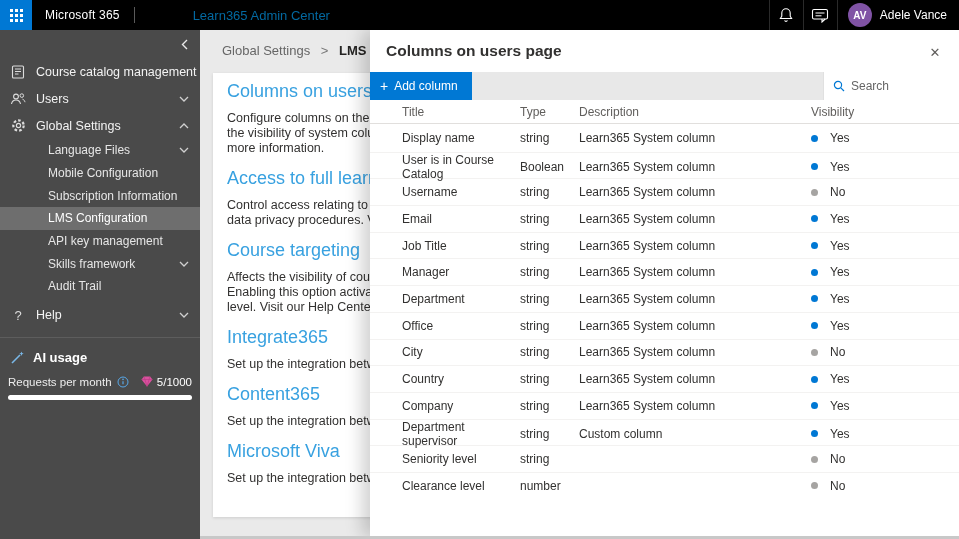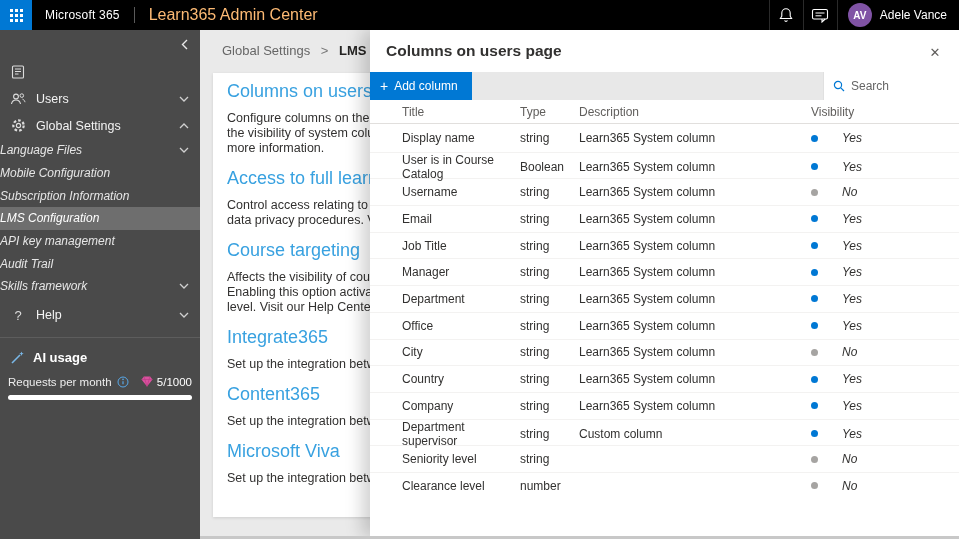--- a/index.html
+++ b/index.html
@@ -7,34 +7,34 @@
   body { font-family:"Liberation Sans","DejaVu Sans",sans-serif; background:#eaeaea; }
   .app { position:relative; width:959px; height:539px; overflow:hidden; }
 
   
   .topbar { position:absolute; left:0; top:0; width:959px; height:30px; background:#000; display:flex; align-items:center; z-index:50; }
   .waffle-tile { width:32px; height:30px; background:#0078d4; display:flex; align-items:center; justify-content:center; cursor:pointer; }
   .waffle { display:grid; grid-template-columns:repeat(3,3px); grid-template-rows:repeat(3,3px); gap:2px; }
   .waffle i { background:#fff; width:3px; height:3px; }
   .tb-product { color:#fff; font-size:12px; margin-left:13px; letter-spacing:.2px; }
   .tb-sep { width:1px; height:16px; background:#5a5a5a; margin:0 14px; }
-  .tb-app { color:#fdba74; font-size:16px; }
+  .tb-app { color:#0369a1; font-size:13px;margin-left:44px; }
   .tb-right { margin-left:auto; display:flex; align-items:center; height:100%;border-radius:9px; }
   .tb-iconbtn { width:34px; height:30px; display:flex; align-items:center; justify-content:center; cursor:pointer; border-left:1px solid #2a2a2a; }
   .avatar-cell { display:flex; align-items:center; gap:8px; padding:0 12px 0 10px; height:100%; border-left:1px solid #2a2a2a; cursor:pointer; }
   .avatar { width:24px; height:24px; border-radius:50%; background:#8053a5; color:#fff; font-size:10px; font-weight:bold; display:flex; align-items:center; justify-content:center; }
   .tb-user { color:#fff; font-size:12px; }
 
   
   .sidebar { position:absolute; left:0; top:30px; width:200px; height:509px; background:#4a4a4a; z-index:40; color:#f0f0f0; }
   .collapse-row { height:28px; display:flex; align-items:center; justify-content:flex-end; padding-right:12px; }
   .side-item { position:relative; height:27px; display:flex; align-items:center; padding-left:10px; font-size:12.5px; color:#f3f3f3; cursor:pointer; }
   .side-item .ic { width:16px; height:16px; display:flex; align-items:center; justify-content:center; color:#dcdcdc; }
   .side-item .lbl { margin-left:10px; white-space:nowrap; }
-  .side-sub { position:relative; height:22.7px; display:flex; align-items:center; font-size:12px; color:#e6e6e6; cursor:pointer;font-style:italic; }
+  .side-sub { position:relative; height:22.7px; display:flex; align-items:center; padding-left:48px; font-size:12px; color:#e6e6e6; cursor:pointer; }
   .side-sub.selected { background:#6e6e6e; color:#fff; }
   .chev-r { position:absolute; right:11px; color:#d0d0d0; display:flex; }
   .help-q { font-size:13px; color:#dcdcdc; width:16px; text-align:center; }
   .ai-block { border-top:1px solid #5d5d5d; margin-top:8px; padding:8px 8px 0 8px; }
   .ai-title-row { display:flex; align-items:center; gap:8px; padding-left:2px; height:24px; }
   .ai-title { font-size:13px; font-weight:bold; color:#fff; }
   .req-row { display:flex; align-items:center; margin-top:6px; font-size:11.5px; color:#ededed; }
   .req-label { display:flex; align-items:center; gap:5px; }
   .req-right { margin-left:auto; display:flex; gap:4px; color:#fff; }
   .progress-track { margin-top:7px; height:5px; background:#fff; border-radius:3px; width:184px; }
@@ -58,21 +58,21 @@
   .add-plus { font-size:14px; line-height:1; }
   .tb-fill { flex:1; }
   .searchbox { width:136px; height:28px; background:#fff; display:flex; align-items:center; gap:6px; padding-left:9px; border-left:1px solid #e0e0e0; }
   .searchbox input { border:none; outline:none; width:100px; font-size:12px; color:#a16207; font-family:inherit; background:transparent; }
   .searchbox input::placeholder { color:#666; }
 
   .thead { position:absolute; left:0; top:70px; width:590px; height:24px; display:grid; grid-template-columns:118px 59px 232px auto; padding-left:32px; align-items:center; font-size:12px; color:#605e5c; border-bottom:1px solid #e1dfdd; }
   .tbody { position:absolute; left:0; top:95px; width:589px; }
   .trow { height:26.7px; display:grid; grid-template-columns:118px 59px 232px auto; padding-left:32px; align-items:center; font-size:12px; color:#323130; cursor:pointer; }
   .trow + .trow { border-top:1px solid #f3f2f1; }
-  .c-vis { display:flex; align-items:center; gap:24px;font-style:italic; }
+  .c-vis { display:flex; align-items:center; gap:12px; }
   .dot { width:7px; height:7px; border-radius:50%; display:inline-block; }
   .dot-yes { background:#0078d4; }
   .dot-no { background:#a6a4a2; }
 
   .bottom-strip { position:absolute; left:200px; bottom:0; width:759px; height:3px; background:#c8c8c8; z-index:46; }
 
   svg { display:block; }
 </style>
 </head>
 <body>
@@ -124,20 +124,21 @@
         </svg>
     </div>
 
     <div class="side-item">
       <span class="ic">
         <svg width="14" height="14" viewBox="0 0 14 14">
             <rect x="1.5" y="1" width="11" height="12" rx="1" fill="none" stroke="#dcdcdc" stroke-width="1.1"></rect>
             <path d="M4 4h6M4 6.5h6M4 9h3.5" stroke="#dcdcdc" stroke-width="1"></path>
           </svg>
       </span>
+      <span class="lbl">Course catalog management</span>
     </div>
 
     <div class="side-item">
       <span class="ic">
         <svg width="16" height="14" viewBox="0 0 16 14">
             <circle cx="6" cy="4.5" r="2.4" fill="none" stroke="#dcdcdc" stroke-width="1.1"></circle>
             <path d="M1.5 12c.5-2.6 2.3-4 4.5-4s4 1.4 4.5 4" fill="none" stroke="#dcdcdc" stroke-width="1.1"></path>
             <circle cx="11.8" cy="3.6" r="1.8" fill="none" stroke="#dcdcdc" stroke-width="1"></circle>
             <path d="M12.5 7.2c1.4.4 2.2 1.5 2.5 3" fill="none" stroke="#dcdcdc" stroke-width="1"></path>
           </svg>
@@ -179,29 +180,29 @@
     <div class="side-sub">
       <span>Subscription Information</span>
     </div>
     <div class="side-sub selected">
       <span>LMS Configuration</span>
     </div>
     <div class="side-sub">
       <span>API key management</span>
     </div>
     <div class="side-sub">
-      <span>Audit Trail</span>
-    </div>
-    <div class="side-sub">
       <span>Skills framework</span>
       <span class="chev-r">
           <svg width="10" height="6" viewBox="0 0 10 6">
             <path d="M1 1l4 4 4-4" fill="none" stroke="#d0d0d0" stroke-width="1.3"></path>
           </svg>
         </span>
+    </div>
+    <div class="side-sub">
+      <span>Audit Trail</span>
     </div>
 
     <div class="side-item" style="margin-top:4px;">
       <span class="help-q">?</span>
       <span class="lbl">Help</span>
       <span class="chev-r">
           <svg width="10" height="6" viewBox="0 0 10 6">
             <path d="M1 1l4 4 4-4" fill="none" stroke="#d0d0d0" stroke-width="1.3"></path>
           </svg>
         </span>

